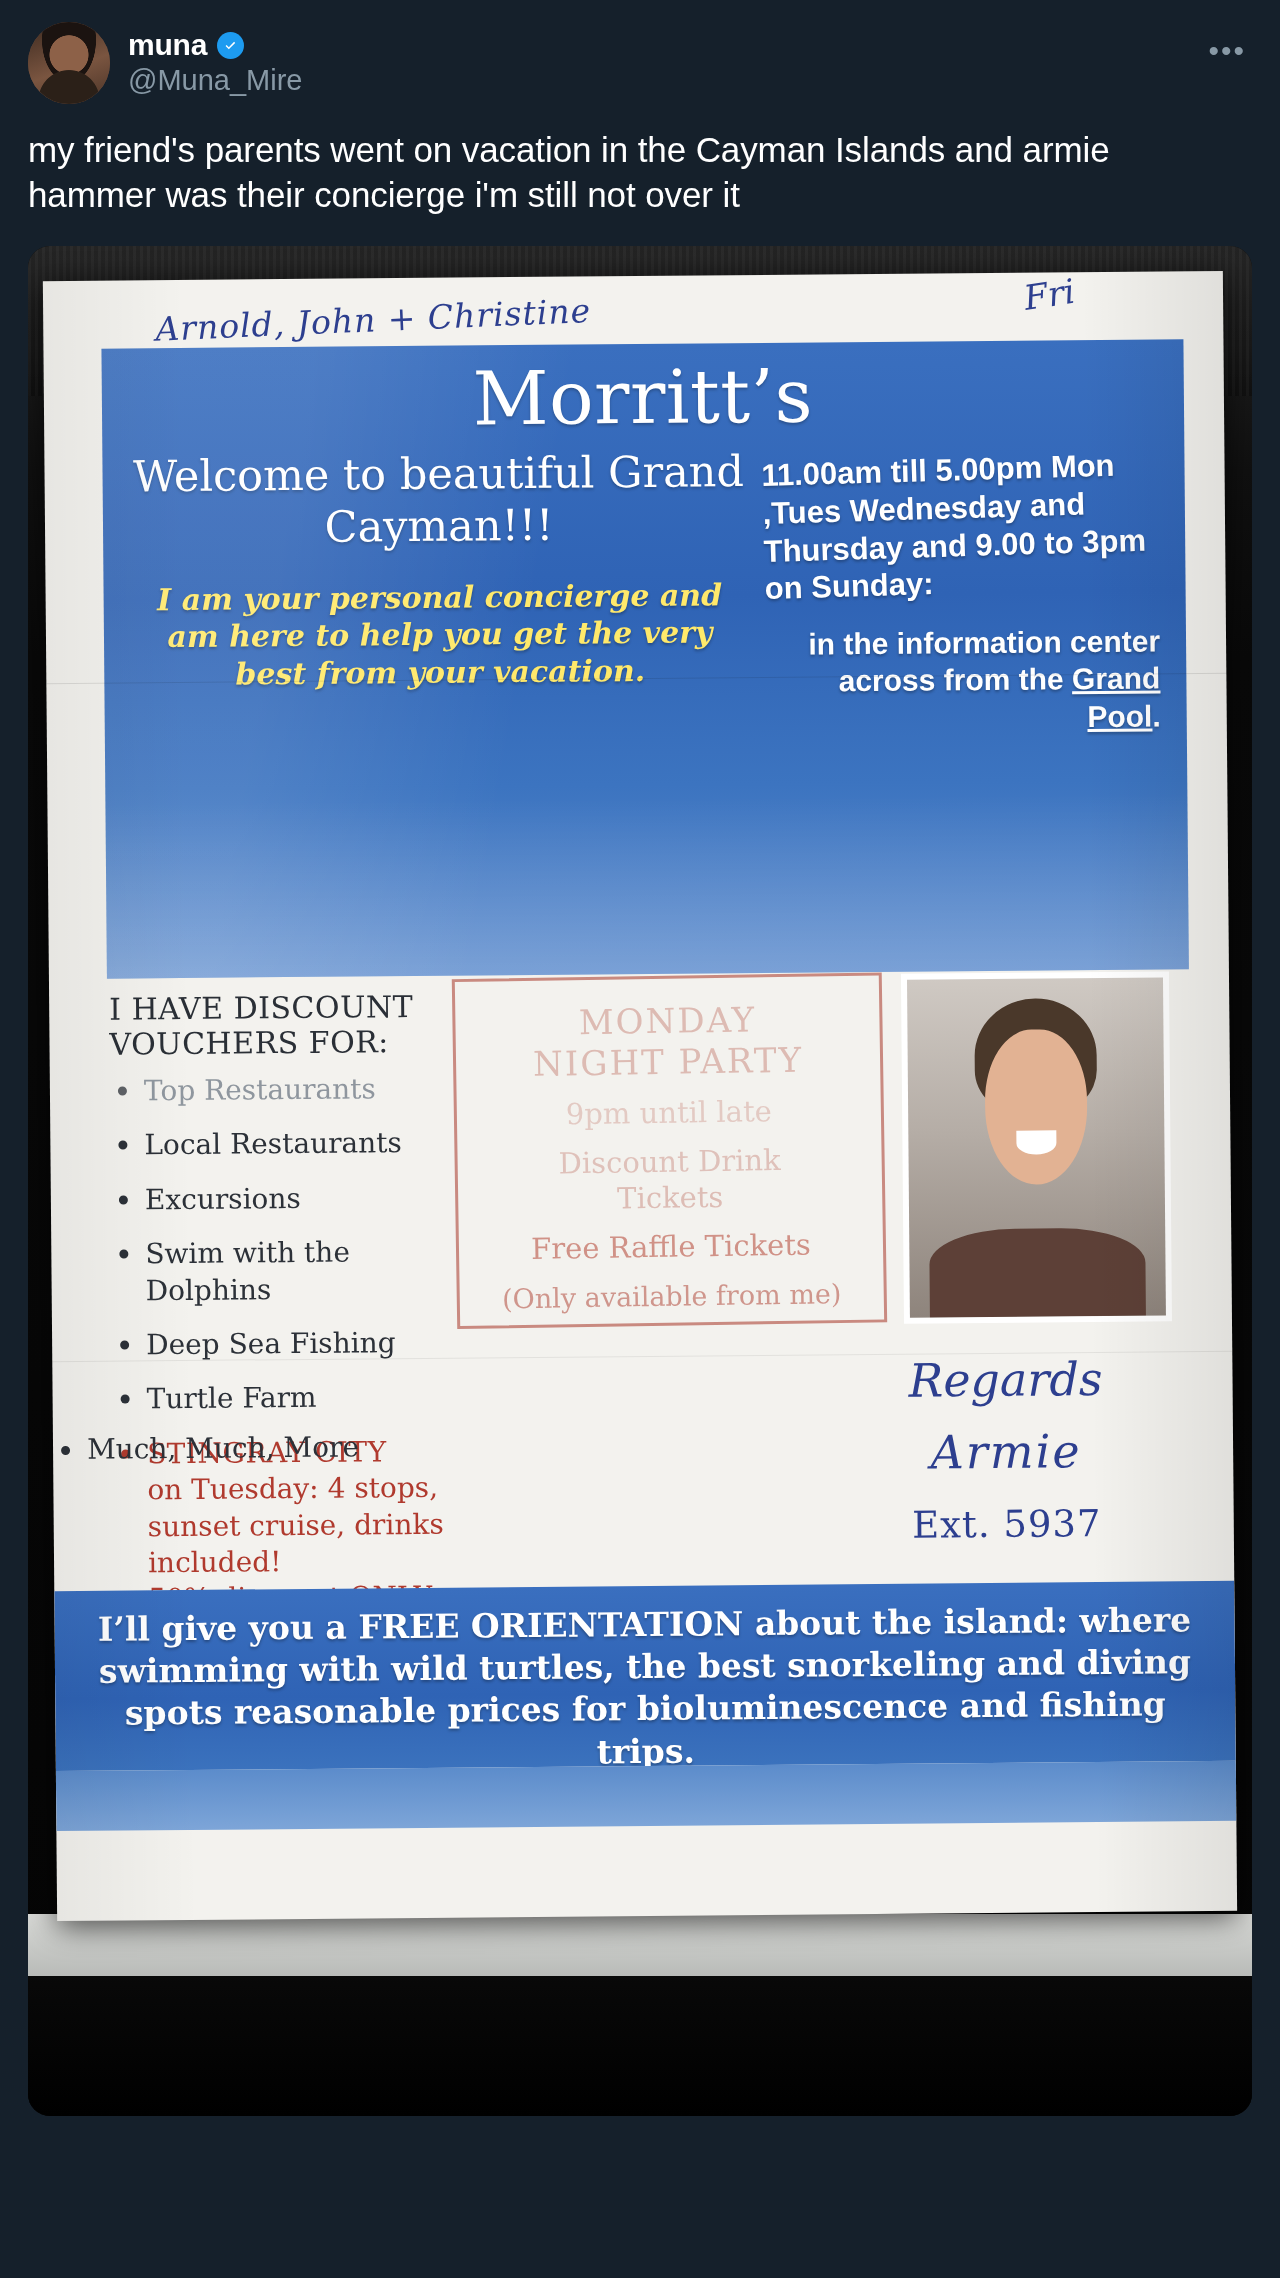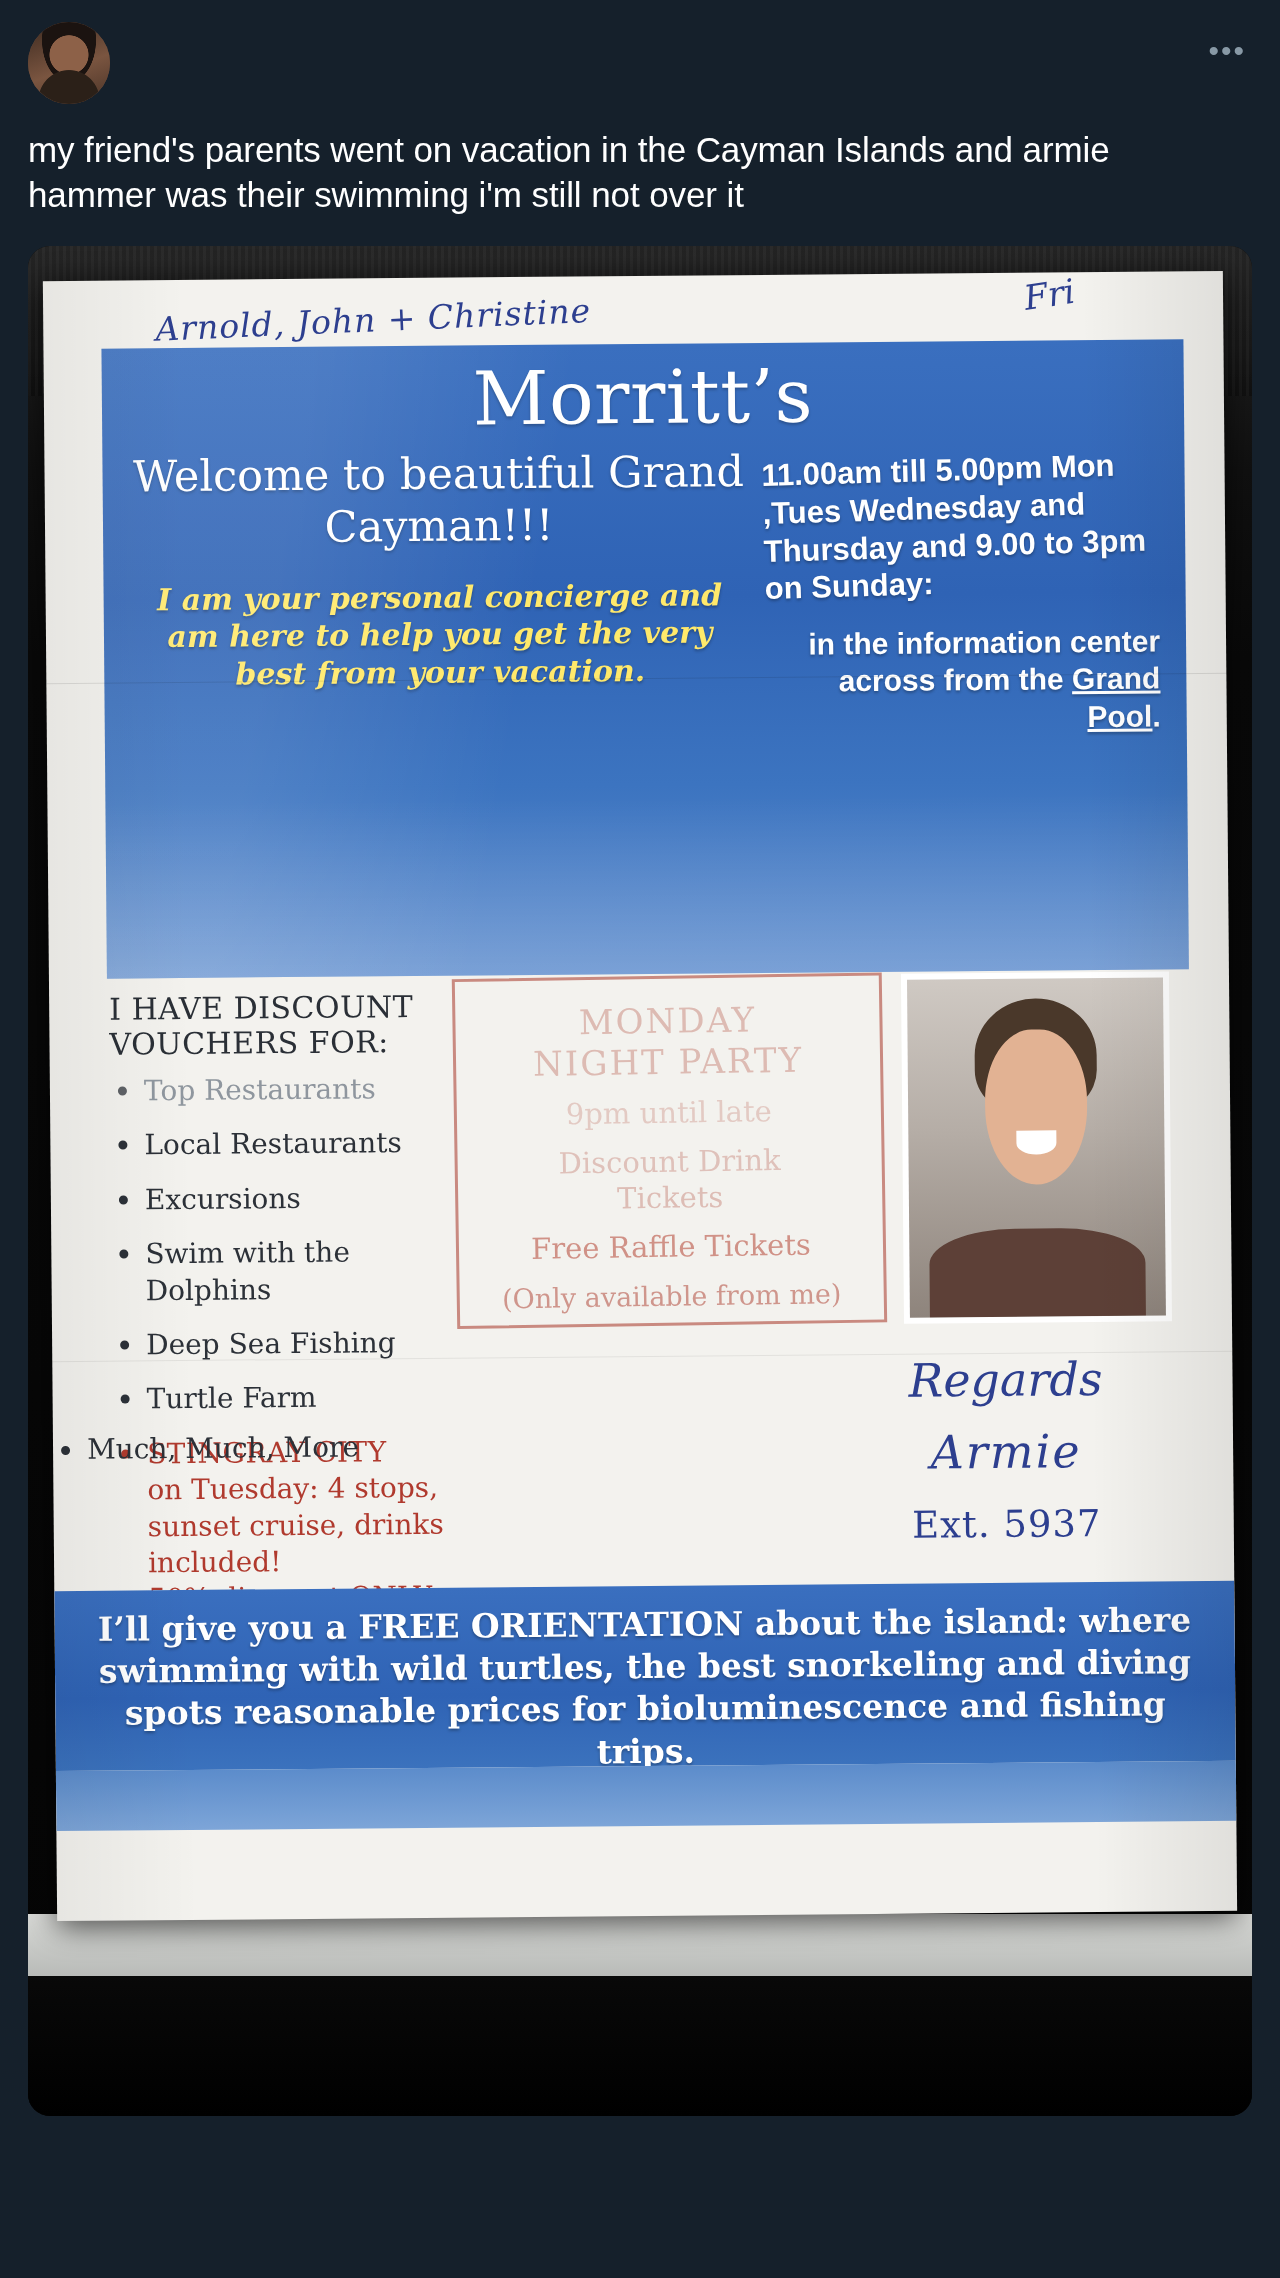--- a/index.html
+++ b/index.html
@@ -375,24 +375,35 @@
 </style>
 </head>
 <body>
 
 <div class="tweet">
 
   <div class="tweet-header">
     <div class="avatar">
       <div class="face"></div>
     </div>
+    <div class="names">
+      <div class="name-row">
+        <span class="display-name">muna</span>
+        <span class="verified">
+          <svg viewBox="0 0 24 24" aria-hidden="true">
+              <path fill="#ffffff" d="M9.6 17.3l-4.6-4.6 1.5-1.5 3.1 3.1 7.5-7.5 1.5 1.5z"></path>
+            </svg>
+        </span>
+      </div>
+      <div class="handle">@Muna_Mire</div>
+    </div>
     <div class="more-dots">•••</div>
   </div>
 
-  <div class="tweet-text">my friend's parents went on vacation in the Cayman Islands and armie hammer was their swimming i'm still not over it</div>
+  <div class="tweet-text">my friend's parents went on vacation in the Cayman Islands and armie hammer was their concierge i'm still not over it</div>
 </div>
 
 <div class="photo-card">
   <div class="photo-bg"></div>
   <div class="paper-strip"></div>
 
   <div class="flyer">
 
     <div class="handwriting-top">Arnold, John + Christine</div>
     <div class="handwriting-fri">Fri</div>

